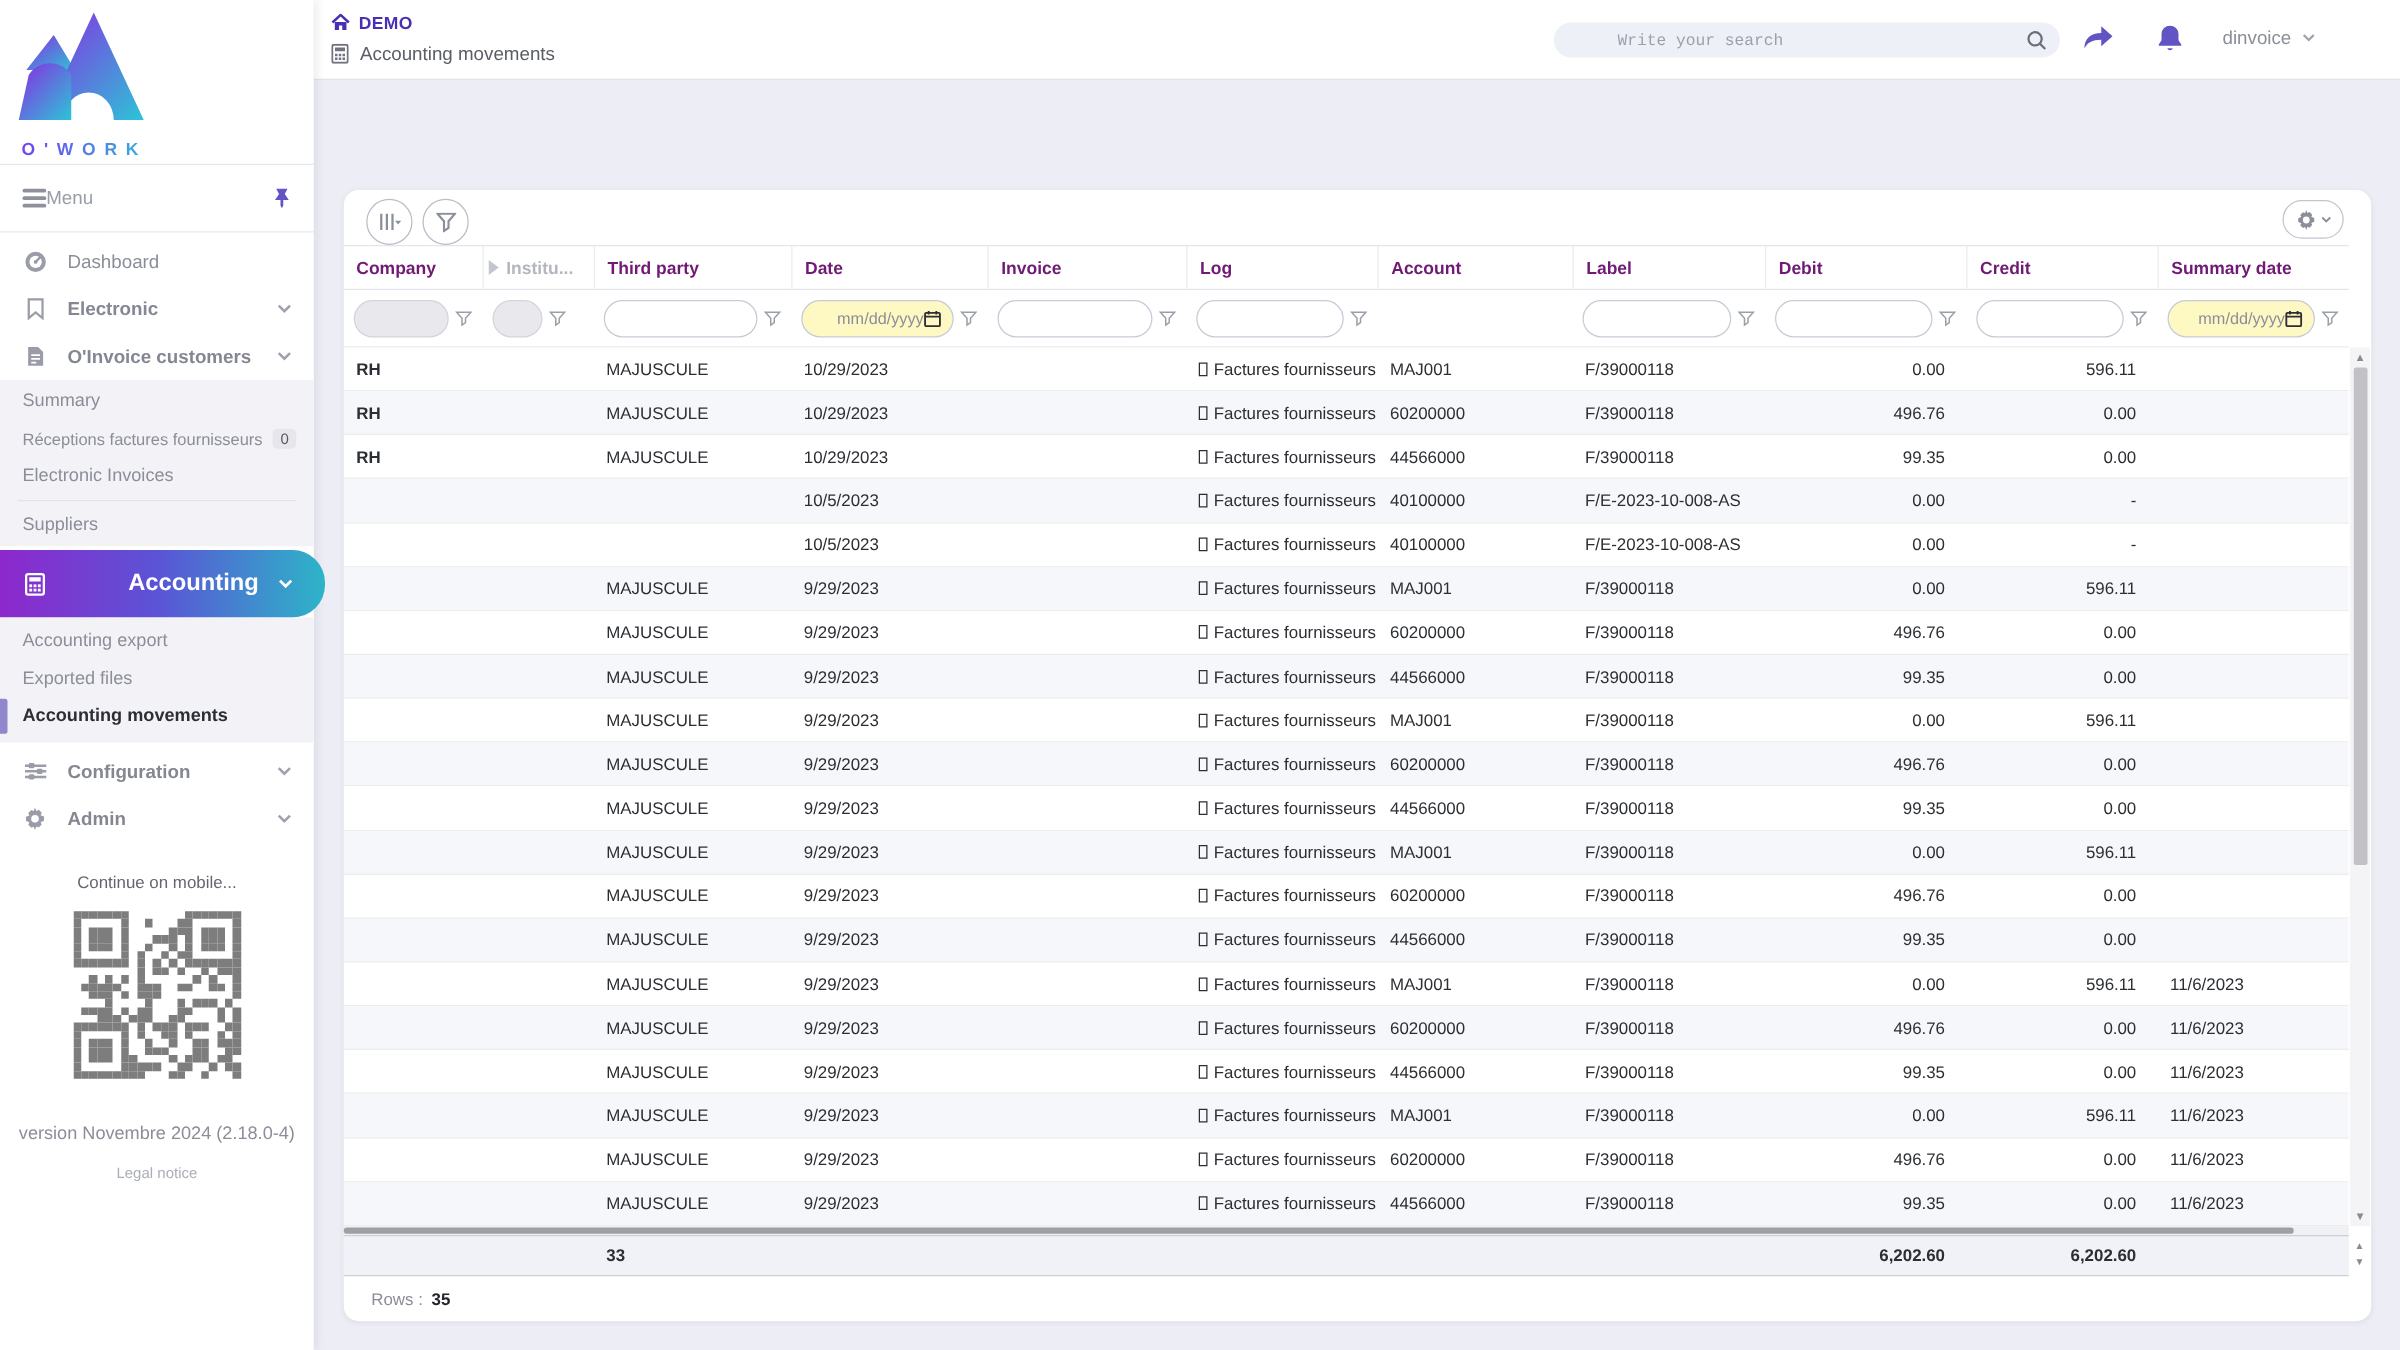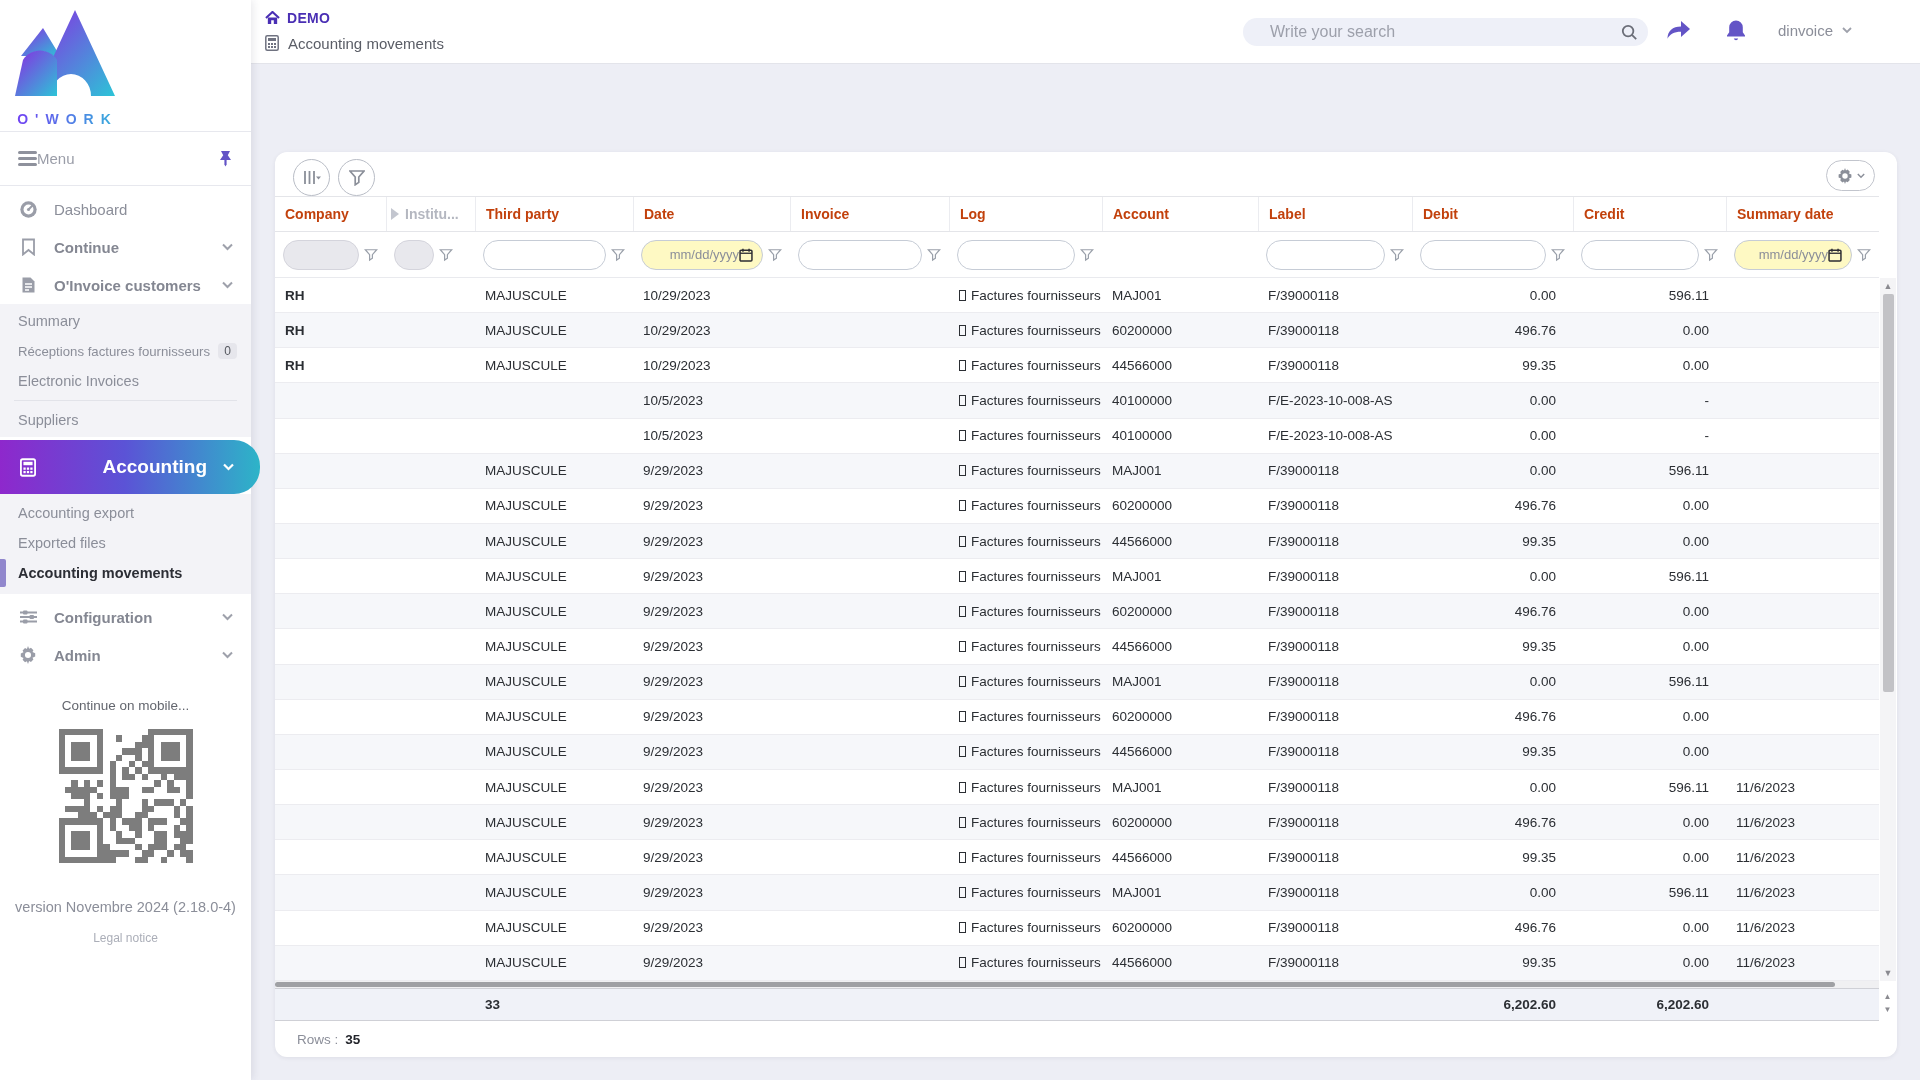--- a/index.html
+++ b/index.html
@@ -10,21 +10,21 @@
   .topbar { position:absolute; left:251px; top:0; width:1669px; height:64px;
     background:#ffffff; border-bottom:1px solid #e3e4ea; z-index:3; }
   .crumbs { position:absolute; left:14px; top:8px; }
   .crumb-line1 { display:flex; align-items:center; gap:7px; height:20px; }
   .crumb-line1 .txt { font-size:14px; font-weight:bold; color:#4a2fb4; letter-spacing:.3px; }
   .crumb-line2 { display:flex; align-items:center; gap:9px; height:22px; margin-top:4px; }
   .crumb-line2 .txt { font-size:15px; color:#5a5d66; }
   .search-pill { position:absolute; left:992px; top:18px; width:405px; height:28px;
     background:#eef0f8; border-radius:14px; display:flex; align-items:center; padding:0 10px 0 27px; }
   .search-pill input { flex:1; border:none; outline:none; background:transparent;
-    font-size:16px; color:#555; font-family:Liberation Sans, sans-serif; }
+    font-size:13px; color:#555; font-family:Liberation Mono, monospace;margin-left:24px; }
   .search-pill input::placeholder { color:#9da0ab; }
   .hdr-ico { position:absolute; top:16px; width:30px; height:30px; display:flex;
     align-items:center; justify-content:center; cursor:pointer; }
   .user-box { position:absolute; left:1527px; top:22px; display:flex; align-items:center; gap:9px;
     color:#8b8e99; font-size:15px; cursor:pointer; }
 
   
   .sidebar { position:absolute; left:0; top:0; width:251px; height:1080px; background:#fff;
     box-shadow:2px 0 8px rgba(40,40,70,.10); z-index:5; }
   .logo-wrap { height:131px; position:relative; }
@@ -69,21 +69,21 @@
     border:1.6px solid #b9bdc6; background:#fff; display:flex; align-items:center;
     justify-content:center; cursor:pointer; color:#8b8f99; }
   .gear-btn { position:absolute; right:22px; top:8px; width:49px; height:31px; border-radius:16px;
     border:1.6px solid #c2c5cd; display:flex; align-items:center; justify-content:center; gap:4px;
     cursor:pointer; color:#8b8f99; font-size:15px; }
   .thead,.tfilter,.trow,.totals { display:grid;
     grid-template-columns:111px 89px 158px 157px 159px 153px 156px 154px 161px 153px 153px; }
   .thead { position:absolute; top:44px; left:0; width:1604px; height:36px;
     border-top:1px solid #e4e5e9; border-bottom:1px solid #e4e5e9; }
   .hcell { display:flex; align-items:center; padding-left:10px; gap:6px;
-    font-size:14px; font-weight:bold; color:#c2410c; border-left:1px solid #ebecf0; cursor:pointer; }
+    font-size:14px; font-weight:bold; color:#701a75; border-left:1px solid #ebecf0; cursor:pointer; }
   .hcell:first-child { border-left:none; }
   .hcell.dim { color:#b4b7c0; }
   .expander { width:0; height:0; border-top:6px solid transparent; border-bottom:6px solid transparent;
     border-left:8px solid #c3c6cf; margin-left:-6px; }
   .tfilter { position:absolute; top:80px; left:0; width:1604px; height:46px;
     border-bottom:1px solid #e9eaee; }
   .fcell { display:flex; align-items:center; gap:5px; padding:0 6px 0 8px; }
   .f-input { height:30px; border-radius:15px; border:1.6px solid #c6ccd6; background:#fff;
     flex:1; min-width:0; outline:none; padding:0 10px; font-size:13px; font-family:inherit; }
   .f-input:disabled { background:#e8e8ed; border-color:#d4d4dc; }
@@ -228,21 +228,21 @@
     </span>
     <span class="lbl">Dashboard</span>
   </div>
 
   <div class="nav-item">
     <span class="nav-ico">
       <svg width="15" height="18" viewBox="0 0 15 18">
           <path d="M2 1.5h11v15l-5.5-4.5L2 16.5z" fill="none" stroke="#9a9da8" stroke-width="1.8"></path>
         </svg>
     </span>
-    <span class="lbl bold">Continue</span>
+    <span class="lbl bold">Electronic</span>
     <span class="chev">
       <svg width="11" height="8" viewBox="0 0 11 8">
           <path d="M1 1.5l4.5 4.5L10 1.5" stroke="#9ea1ab" stroke-width="2" fill="none"></path>
         </svg>
     </span>
   </div>
 
   <div class="nav-item">
     <span class="nav-ico">
       <svg width="15" height="18" viewBox="0 0 15 18">

